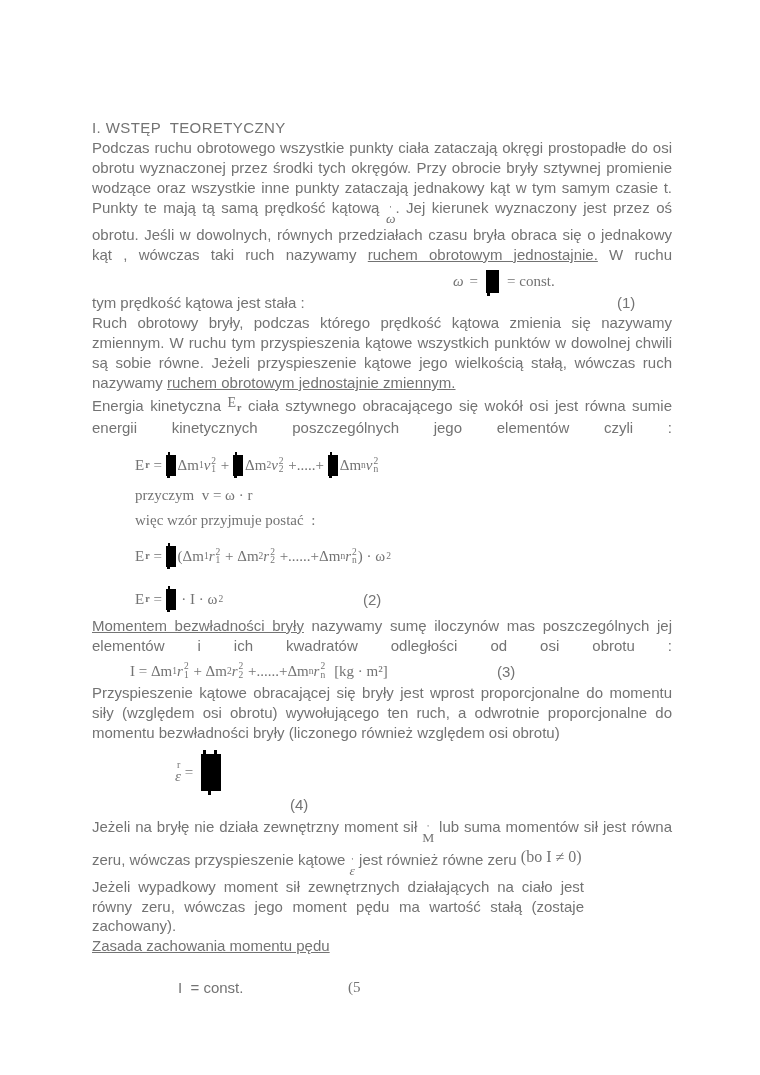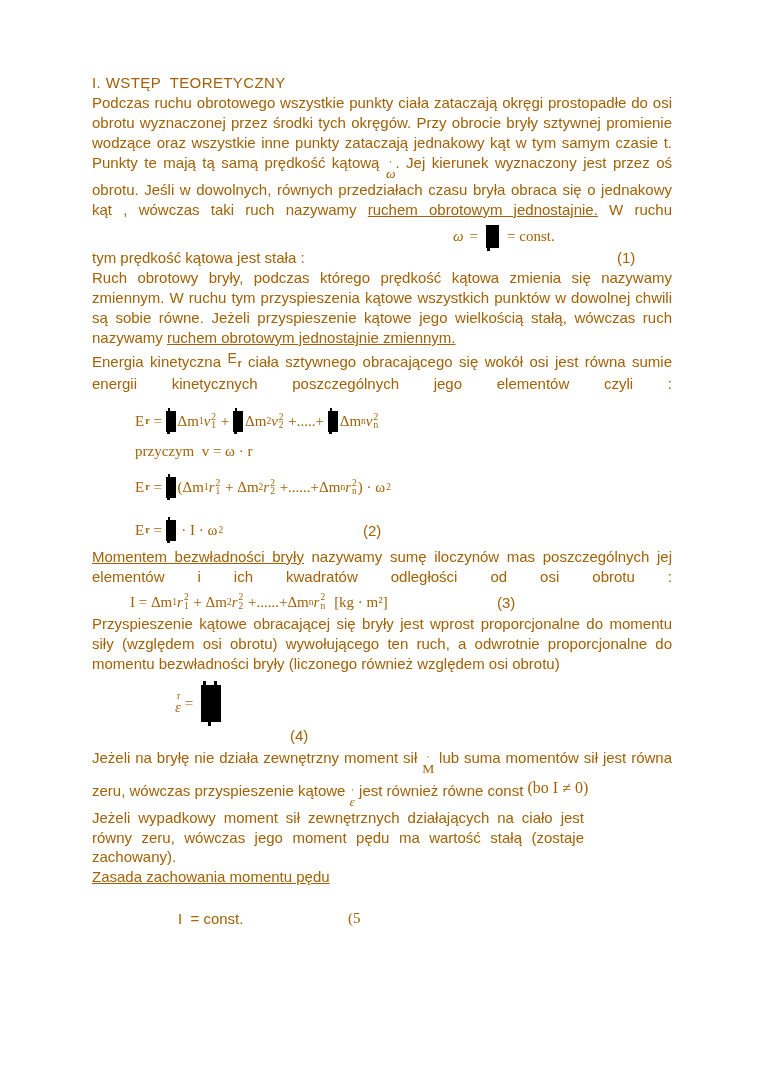--- a/index.html
+++ b/index.html
@@ -1,40 +1,40 @@
 <!DOCTYPE html>
 <html><head>
 <meta charset="utf-8">
 <style>
   html,body { margin:0; padding:0; background:#ffffff; }
   body { width:760px; height:1075px; overflow:hidden; }
   .page {
     box-sizing:border-box; width:760px; height:1075px;
-    padding:73px 88px 0 92px;
-    background:#fff; color:#a16207;
+    padding:118px 88px 0 92px;
+    background:#fff; color:#737373;
     font-family:"Liberation Sans","DejaVu Sans",sans-serif;
     font-size:15px; line-height:20px;
   }
   .title { white-space:pre-wrap; letter-spacing:.4px; }
   p.para { margin:0; text-align:justify; }
   .jlast { text-align-last:justify; }
   .u { text-decoration:underline; }
   .fnum { position:absolute; }
   
   .m, .math-line { font-family:"Liberation Serif","DejaVu Serif",serif; }
   .m { white-space:pre; }
   .ital { font-style:italic; }
   .math-line { margin-left:43px; line-height:22px; white-space:pre-wrap; }
   .f-row { display:flex; align-items:center; position:relative;
            font-family:"Liberation Serif","DejaVu Serif",serif; }
   .esub { font-size:10px; vertical-align:-4px; font-weight:bold; margin-left:1px; }
   .subs { font-size:9.5px; vertical-align:-4px; }
   .stk { display:inline-flex; flex-direction:column; align-items:flex-start;
          font-size:9.5px; line-height:8.5px; vertical-align:-5px; margin:0 1px; }
-  .eraise { font-family:Liberation Sans, sans-serif;
+  .eraise { font-family:Liberation Serif, serif;
             vertical-align:4px; font-size:14px; }
   .tickover { display:inline-flex; flex-direction:column; align-items:center;
               font-family:"Liberation Serif","DejaVu Serif",serif;
               vertical-align:1px; line-height:1; }
   .tick { display:block; font-size:9px; line-height:5px; height:5px; text-align:center; }
   .tbase { font-size:13.5px; line-height:13px; }
   
   .box { display:inline-block; background:#000; position:relative; }
   .box-f1 { width:13px; height:23px; vertical-align:-6px; margin:0 2px; }
   .box-f1::after { content:""; position:absolute; left:1px; bottom:-3px; width:3px; height:3px; background:#000; }
@@ -119,20 +119,21 @@
       <span class="m">Δm</span>
       <span class="subs">n</span>
       <span class="m ital">v</span>
       <span class="stk">
         <span>2</span>
         <span>n</span>
       </span>
   </div>
 
   <div class="math-line line-przyczym">przyczym  v = ω · r</div>
+  <div class="math-line line-wiec">więc wzór przyjmuje postać  :</div>
 
   <div class="f-row row-ek2">
     <span class="m">E</span>
       <span class="esub">r</span>
       <span class="m"> = </span>
       <span class="box box-frac"></span>
       <span class="m">(</span>
       <span class="m">Δm</span>
       <span class="subs">1</span>
       <span class="m ital">r</span>
@@ -222,21 +223,21 @@
   <div class="num4-line">
     <span class="fnum" style="left:198px; top:0;">(4)</span>
   </div>
 
   <p class="para para-wide"><span>Jeżeli na bryłę nie działa zewnętrzny moment sił </span><span class="tickover">
         <span class="tick">'</span>
         <span class="tbase">M</span>
       </span><span> lub suma momentów sił jest równa zeru, wówczas przyspieszenie kątowe </span><span class="tickover">
         <span class="tick">'</span>
         <span class="tbase ital">ε</span>
-      </span><span> jest również równe const </span><span class="bo-note">(bo I ≠ 0)</span></p>
+      </span><span> jest również równe zeru </span><span class="bo-note">(bo I ≠ 0)</span></p>
 
   <p class="para para-zasada">Jeżeli wypadkowy moment sił zewnętrznych działających na ciało jest równy zeru, wówczas jego moment pędu ma wartość stałą (zostaje zachowany).</p>
 
   <p class="para"><span class="u">Zasada zachowania momentu pędu</span></p>
 
   <div class="f-row row-const">
     <span class="m" style="font-family:'Liberation Sans',sans-serif; white-space:pre;">I  = const.</span>
     <span class="fnum" style="left:170px; top:0;">(5</span>
   </div>
 

